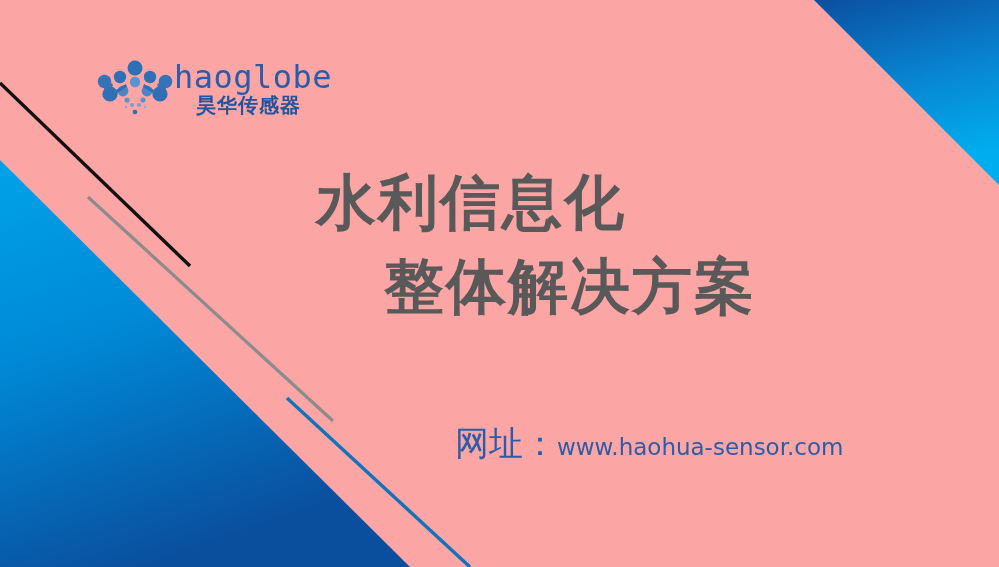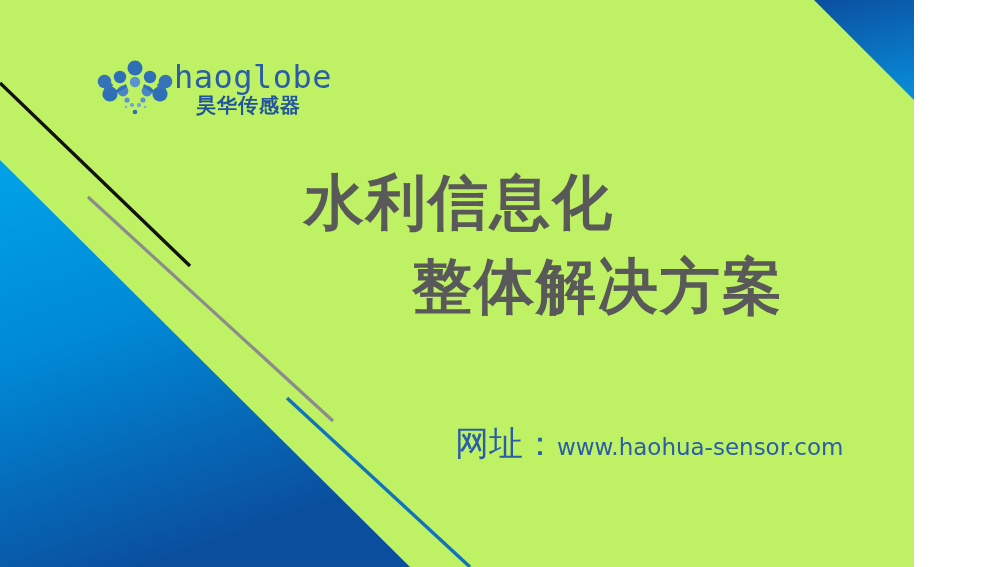--- a/index.html
+++ b/index.html
@@ -2,24 +2,24 @@
 <html><head>
 <meta charset="utf-8">
 <style>
   html, body {
     margin: 0;
     padding: 0;
     background: #ffffff;
   }
   #slide {
     position: relative;
-    width: 914px;
+    width: 999px;
     height: 567px;
     overflow: hidden;
-    background: #bef264;
+    background: #fca5a5;
     font-family: "Liberation Sans", sans-serif;
   }
 
   
   #bg-shapes {
     position: absolute;
     inset: 0;
     width: 999px;
     height: 567px;
   }
@@ -80,22 +80,22 @@
   }
   .headline-line {
     font-family: "DejaVu Sans", sans-serif;
     font-weight: 700;
     font-size: 60px;
     line-height: 84px;
     color: #595959;
     letter-spacing: 2px;
     white-space: nowrap;
   }
-  .headline-line.line-1 { margin-left: 4px; }
-  .headline-line.line-2 { margin-left: 112px; }
+  .headline-line.line-1 { margin-left: 16px; }
+  .headline-line.line-2 { margin-left: 84px; }
 
   
   #website {
     position: absolute;
     left: 455px;
     top: 420px;
     white-space: nowrap;
     color: #2a5ca8;
     line-height: 46px;
   }

